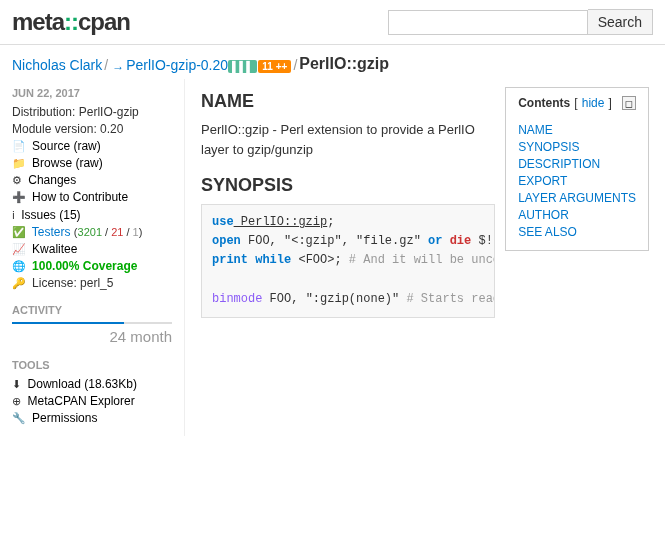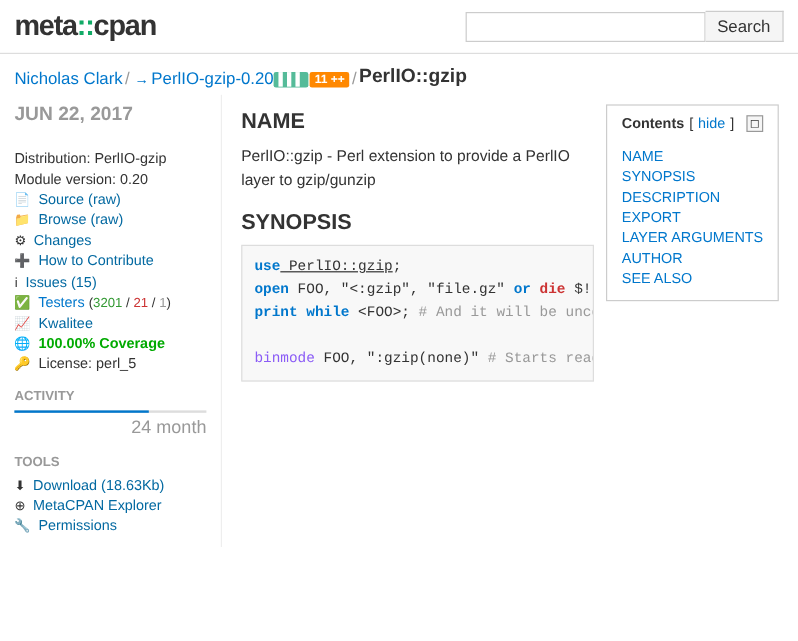--- a/index.html
+++ b/index.html
@@ -69,31 +69,31 @@
     
     #sidebar {
       width: 185px;
       min-width: 185px;
       padding: 8px 12px;
       font-size: 12px;
       border-right: 1px solid #eee;
     }
     #date-label {
       color: #999;
-      font-size: 16px;
-      margin-bottom: 20px;
+      font-size: 11px;
+      margin-bottom: 6px;
       font-weight: bold;
       text-transform: uppercase;
     }
     .sidebar-item {
       margin-bottom: 3px;
       color: #333;
     }
     .sidebar-link {
-      color: #0369a1;
+      color: #000000;
       text-decoration: none;
     }
     .sidebar-icon {
       margin-right: 3px;
       font-size: 11px;
     }
     .testers-link { color: #07c; text-decoration: none; }
     .testers-counts { font-size: 11px; }
     .testers-pass { color: #393; }
     .testers-fail { color: #c33; }

